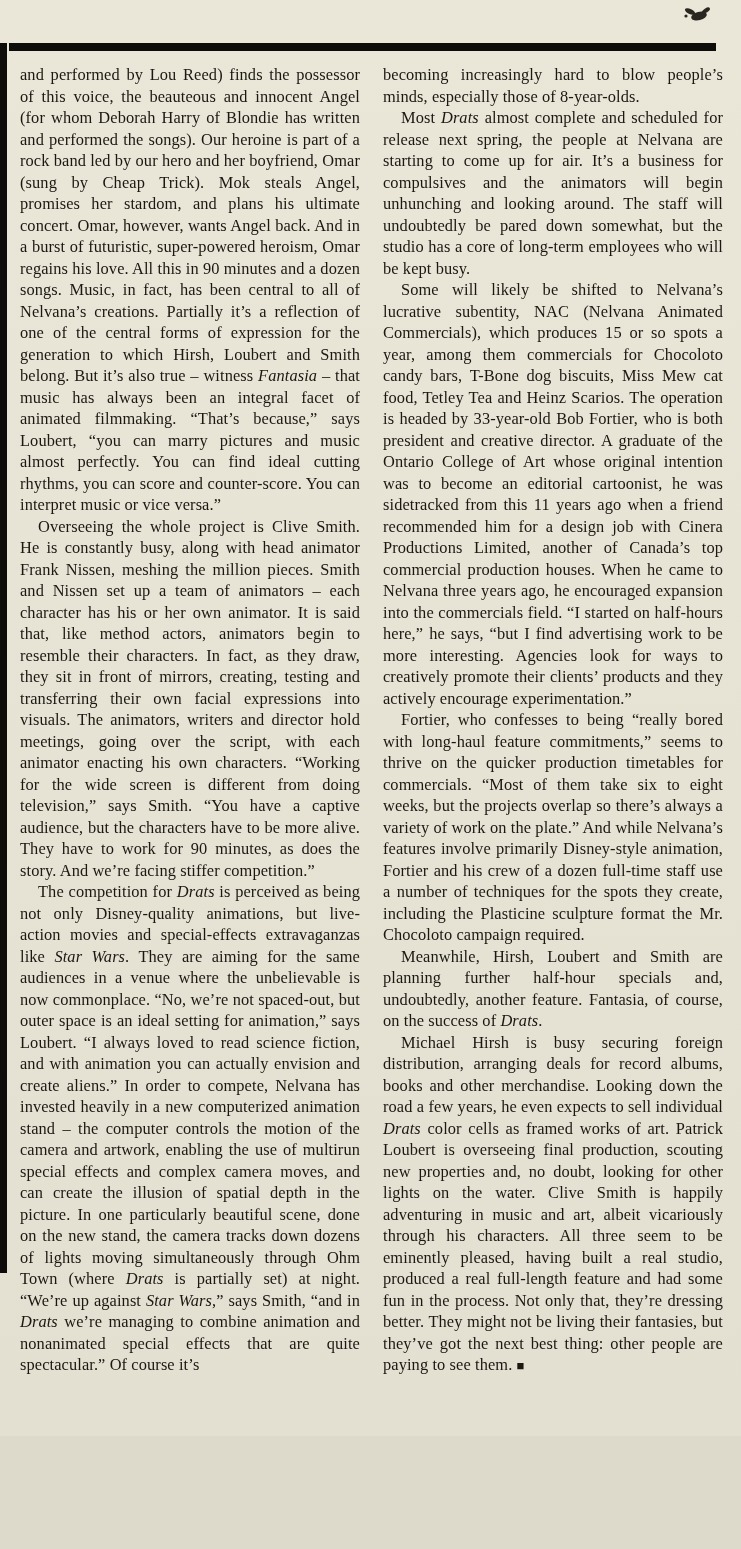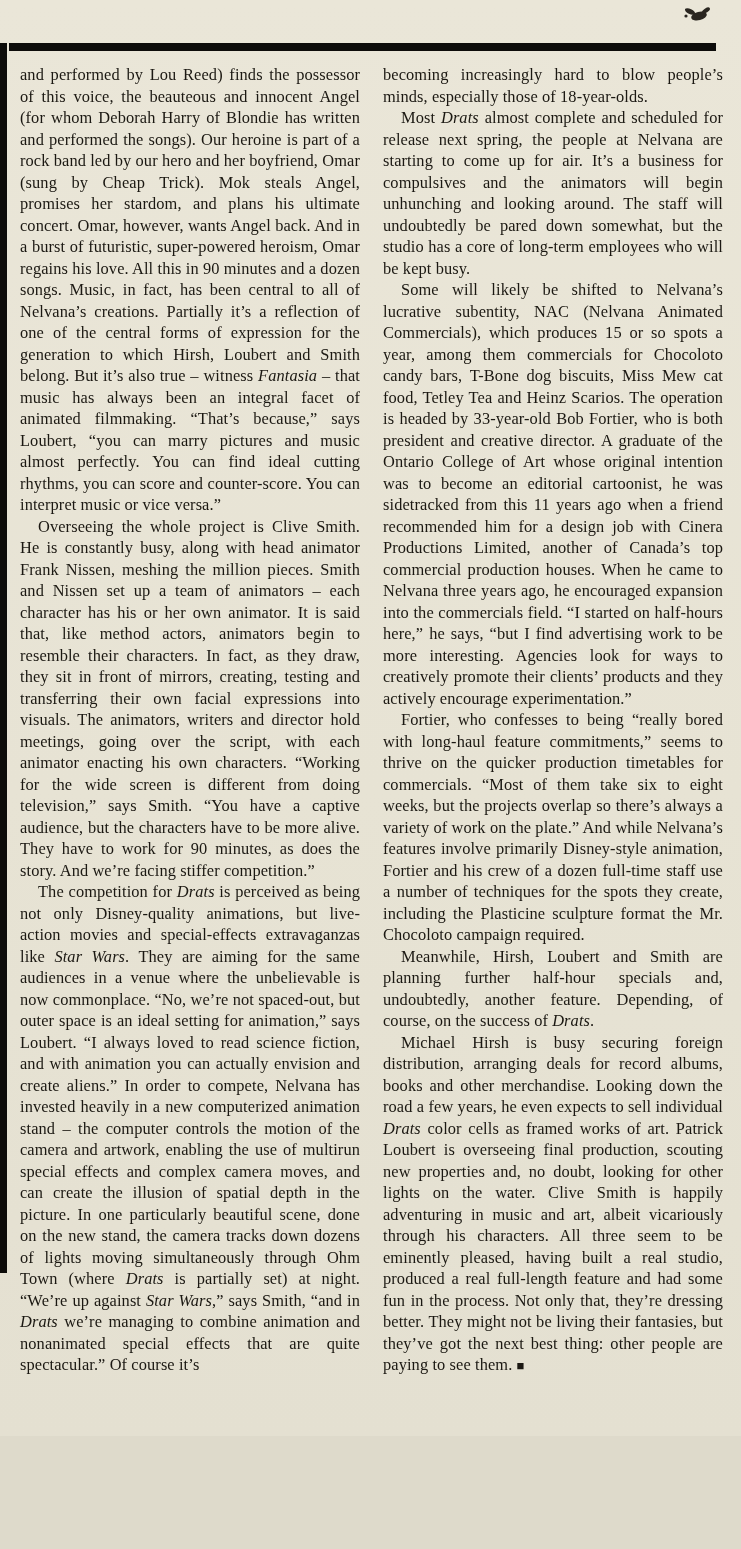--- a/index.html
+++ b/index.html
@@ -94,22 +94,22 @@
     </svg>
   </div>
 
   <div class="columns">
     <div class="column">
         <p><span>and performed by Lou Reed) finds the possessor of this voice, the beauteous and innocent Angel (for whom Deborah Harry of Blondie has written and performed the songs). Our heroine is part of a rock band led by our hero and her boyfriend, Omar (sung by Cheap Trick). Mok steals Angel, promises her stardom, and plans his ultimate concert. Omar, however, wants Angel back. And in a burst of futuristic, super-powered heroism, Omar regains his love. All this in 90 minutes and a dozen songs. Music, in fact, has been central to all of Nelvana’s creations. Partially it’s a reflection of one of the central forms of expression for the generation to which Hirsh, Loubert and Smith belong. But it’s also true – witness </span><em>Fantasia</em><span> – that music has always been an integral facet of animated filmmaking. “That’s because,” says Loubert, “you can marry pictures and music almost perfectly. You can find ideal cutting rhythms, you can score and counter-score. You can interpret music or vice versa.”</span></p>
         <p class="indent"><span>Overseeing the whole project is Clive Smith. He is constantly busy, along with head animator Frank Nissen, meshing the million pieces. Smith and Nissen set up a team of animators – each character has his or her own animator. It is said that, like method actors, animators begin to resemble their characters. In fact, as they draw, they sit in front of mirrors, creating, testing and transferring their own facial expressions into visuals. The animators, writers and director hold meetings, going over the script, with each animator enacting his own characters. “Working for the wide screen is different from doing television,” says Smith. “You have a captive audience, but the characters have to be more alive. They have to work for 90 minutes, as does the story. And we’re facing stiffer competition.”</span></p>
         <p class="indent"><span>The competition for </span><em>Drats</em><span> is perceived as being not only Disney-quality animations, but live-action movies and special-effects extravaganzas like </span><em>Star Wars</em><span>. They are aiming for the same audiences in a venue where the unbelievable is now commonplace. “No, we’re not spaced-out, but outer space is an ideal setting for animation,” says Loubert. “I always loved to read science fiction, and with animation you can actually envision and create aliens.” In order to compete, Nelvana has invested heavily in a new computerized animation stand – the computer controls the motion of the camera and artwork, enabling the use of multirun special effects and complex camera moves, and can create the illusion of spatial depth in the picture. In one particularly beautiful scene, done on the new stand, the camera tracks down dozens of lights moving simultaneously through Ohm Town (where </span><em>Drats</em><span> is partially set) at night. “We’re up against </span><em>Star Wars</em><span>,” says Smith, “and in </span><em>Drats</em><span> we’re managing to combine animation and nonanimated special effects that are quite spectacular.” Of course it’s</span></p>
       </div>
     <div class="column">
-        <p><span>becoming increasingly hard to blow people’s minds, especially those of 18-year-olds.</span></p>
+        <p><span>becoming increasingly hard to blow people’s minds, especially those of 8-year-olds.</span></p>
         <p class="indent"><span>Most </span><em>Drats</em><span> almost complete and scheduled for release next spring, the people at Nelvana are starting to come up for air. It’s a business for compulsives and the animators will begin unhunching and looking around. The staff will undoubtedly be pared down somewhat, but the studio has a core of long-term employees who will be kept busy.</span></p>
         <p class="indent"><span>Some will likely be shifted to Nelvana’s lucrative subentity, NAC (Nelvana Animated Commercials), which produces 15 or so spots a year, among them commercials for Chocoloto candy bars, T-Bone dog biscuits, Miss Mew cat food, Tetley Tea and Heinz Scarios. The operation is headed by 33-year-old Bob Fortier, who is both president and creative director. A graduate of the Ontario College of Art whose original intention was to become an editorial cartoonist, he was sidetracked from this 11 years ago when a friend recommended him for a design job with Cinera Productions Limited, another of Canada’s top commercial production houses. When he came to Nelvana three years ago, he encouraged expansion into the commercials field. “I started on half-hours here,” he says, “but I find advertising work to be more interesting. Agencies look for ways to creatively promote their clients’ products and they actively encourage experimentation.”</span></p>
         <p class="indent"><span>Fortier, who confesses to being “really bored with long-haul feature commitments,” seems to thrive on the quicker production timetables for commercials. “Most of them take six to eight weeks, but the projects overlap so there’s always a variety of work on the plate.” And while Nelvana’s features involve primarily Disney-style animation, Fortier and his crew of a dozen full-time staff use a number of techniques for the spots they create, including the Plasticine sculpture format the Mr. Chocoloto campaign required.</span></p>
-        <p class="indent"><span>Meanwhile, Hirsh, Loubert and Smith are planning further half-hour specials and, undoubtedly, another feature. Depending, of course, on the success of </span><em>Drats</em><span>.</span></p>
+        <p class="indent"><span>Meanwhile, Hirsh, Loubert and Smith are planning further half-hour specials and, undoubtedly, another feature. Fantasia, of course, on the success of </span><em>Drats</em><span>.</span></p>
         <p class="indent"><span>Michael Hirsh is busy securing foreign distribution, arranging deals for record albums, books and other merchandise. Looking down the road a few years, he even expects to sell individual </span><em>Drats</em><span> color cells as framed works of art. Patrick Loubert is overseeing final production, scouting new properties and, no doubt, looking for other lights on the water. Clive Smith is happily adventuring in music and art, albeit vicariously through his characters. All three seem to be eminently pleased, having built a real studio, produced a real full-length feature and had some fun in the process. Not only that, they’re dressing better. They might not be living their fantasies, but they’ve got the next best thing: other people are paying to see them. </span><span class="end-marker">■</span></p>
       </div>
   </div>
 
 </div>
 
 </body></html>

